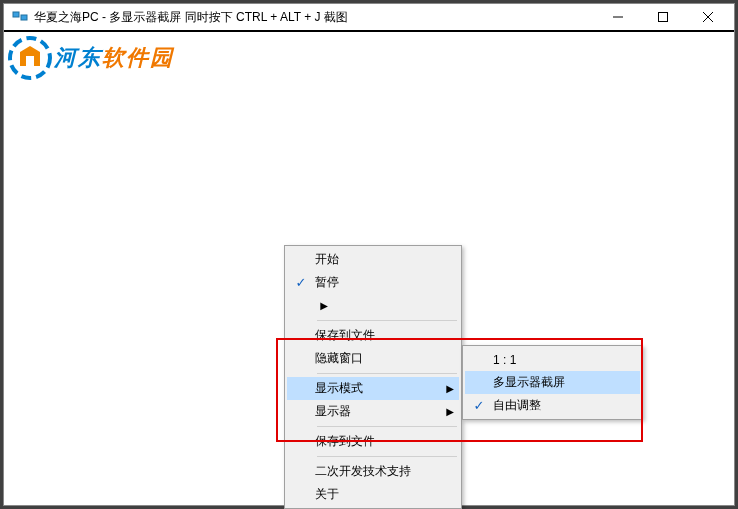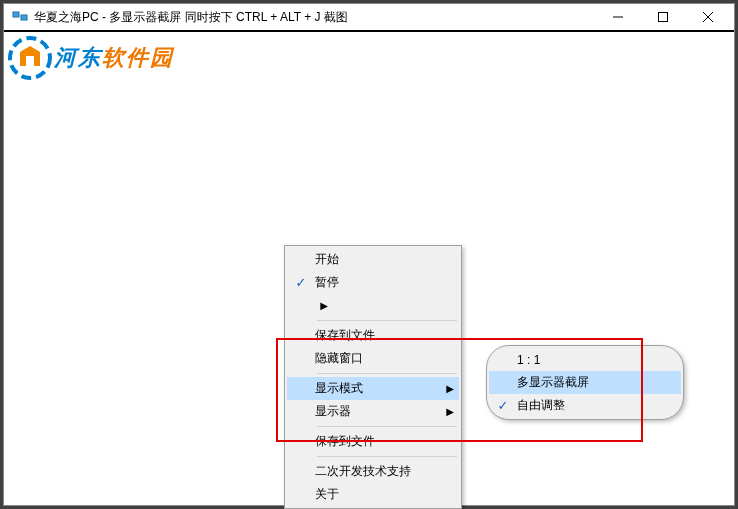--- a/index.html
+++ b/index.html
@@ -22,21 +22,21 @@
 .wm-url { font-size: 13px; color: #00a030; font-weight: bold; font-style: italic; line-height: 16px; }
 .context-menu { position: absolute; background: #f0f0f0; border: 1px solid #a0a0a0; box-shadow: 2px 2px 4px rgba(0,0,0,0.25); padding: 2px; font-size: 12px; }
 .menu1 { left: 280px; top: 165px; width: 178px; margin-top: 48px; }
 .menu-item { height: 23px; display: flex; align-items: center; position: relative; }
 .menu-check { width: 28px; display: flex; align-items: center; justify-content: center; color: #1060c0; font-size: 13px; }
 .menu-label { flex: 1; color: #000; }
 .menu-arrow { width: 18px; text-align: center; color: #000; font-size: 10px; }
 .menu-item.highlighted { background: #bfdfff; }
 .menu-item.highlighted .menu-check { background: #a5cfef; }
 .menu-sep { height: 1px; background: #d0d0d0; margin: 3px 2px 3px 30px; }
-.menu2 { left: 482px; top: 313px; width: 198px; border-radius: 23px; }
+.menu2 { left: 458px; top: 313px; width: 181px; }
 .red-box { position: absolute; border: 2px solid #e00000; }
 .red1 { left: 272px; top: 306px; width: 367px; height: 104px; }
 </style>
 </head>
 <body>
 
 <div class="outer-frame">
 <div class="window">
   <div class="titlebar">
     <span class="title-icon">

